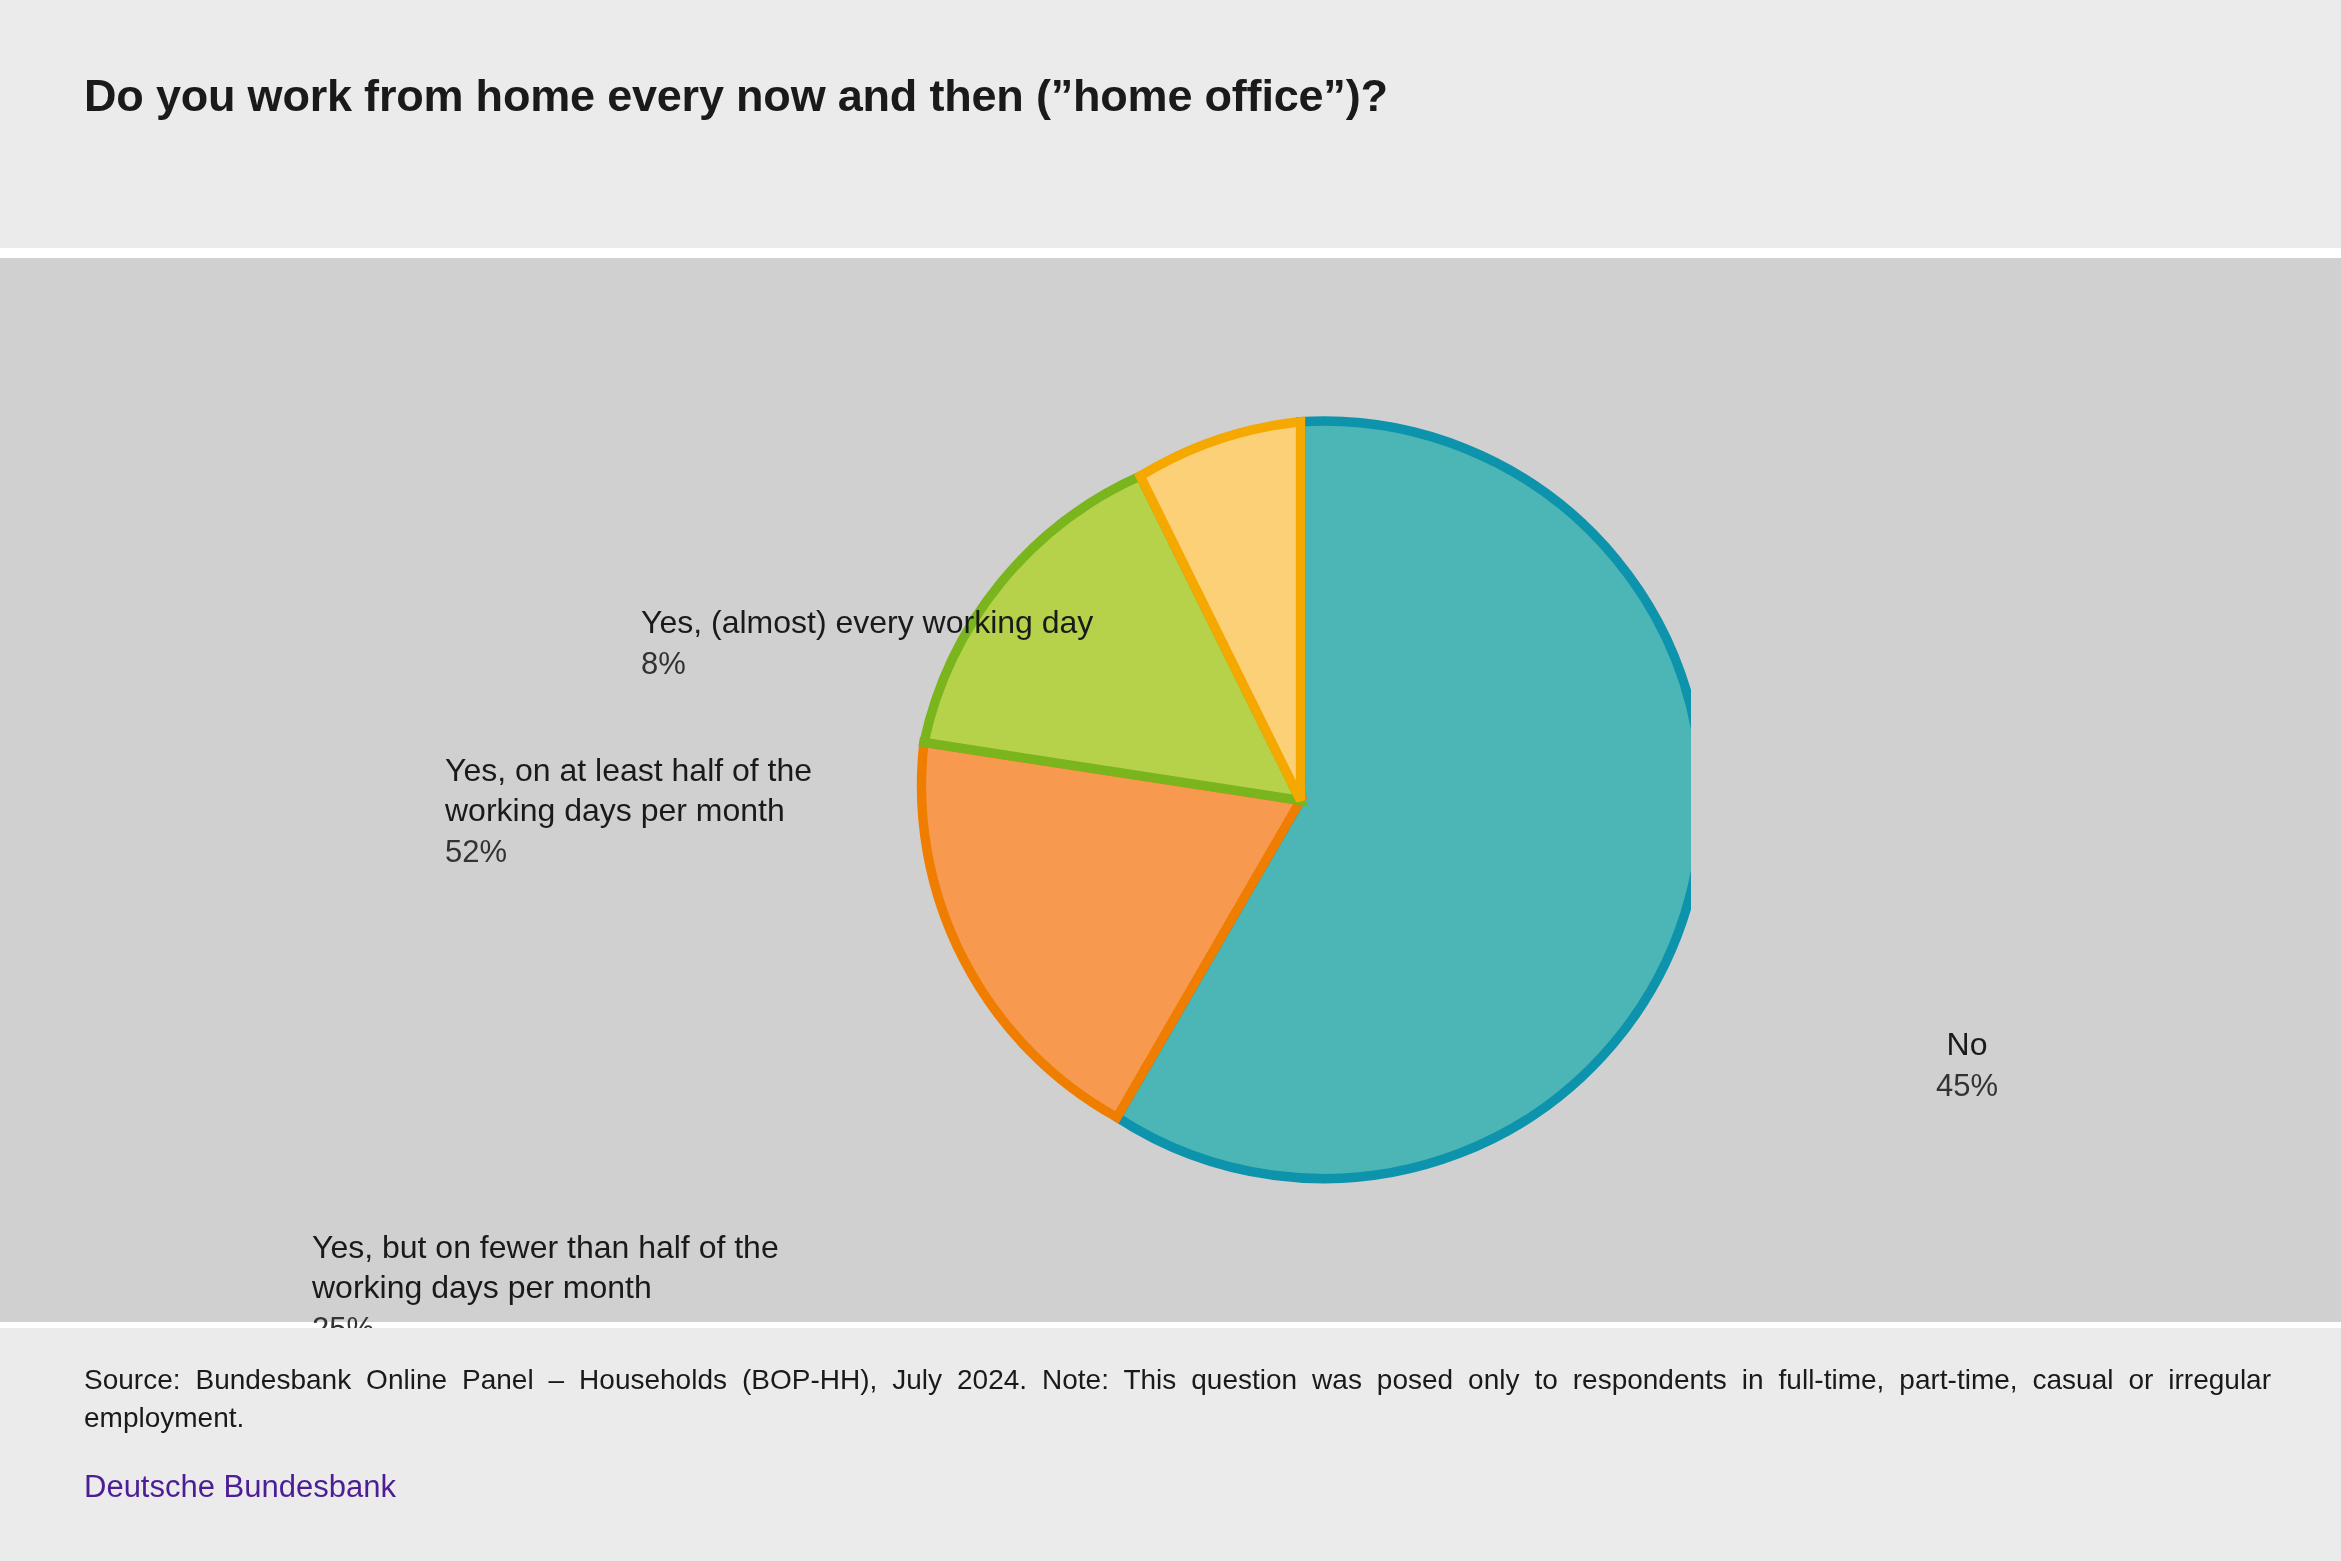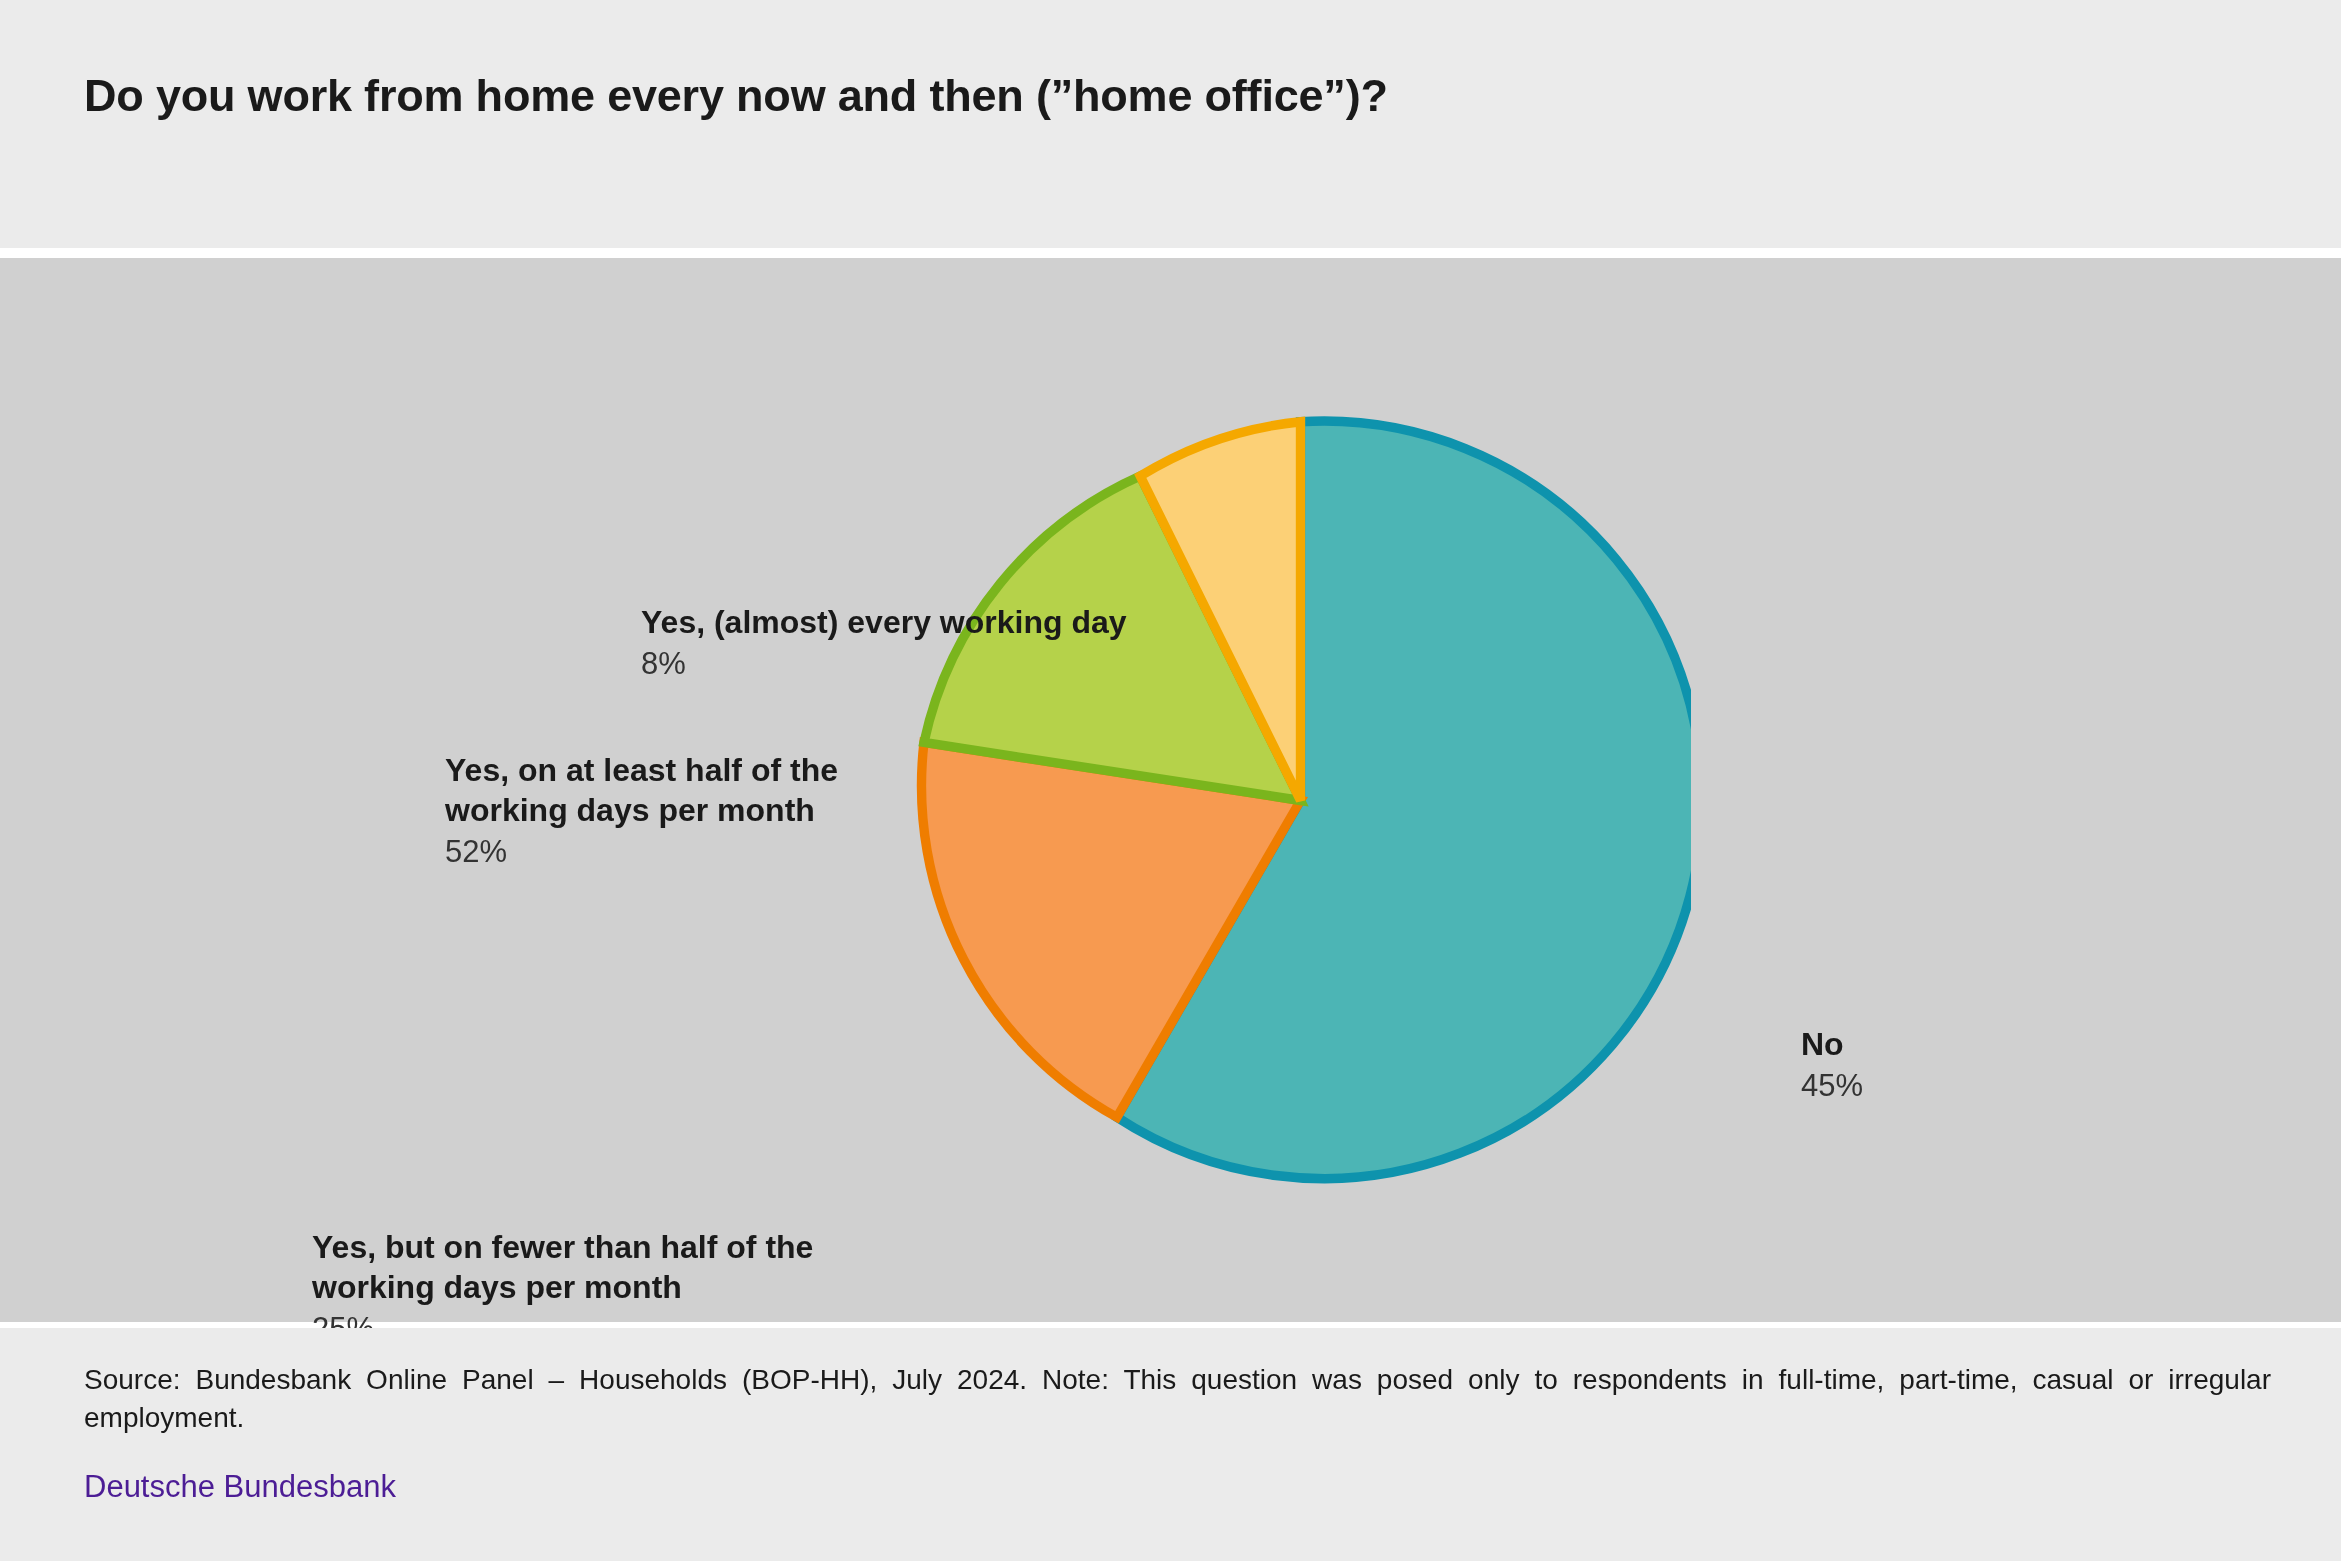--- a/index.html
+++ b/index.html
@@ -62,33 +62,34 @@
     display: block;
   }
 
   
   .label {
     position: absolute;
     color: #1a1a1a;
   }
   .label .lab-name {
     font-size: 32px;
-    font-weight: bold;
+    font-weight: normal;
     line-height: 1.26;
     white-space: pre-line;
   }
   .label .lab-val {
     font-size: 31px;
     font-weight: normal;
     color: #333333;
     line-height: 1.3;
     margin-top: 1.6px;
   }
   .label.right {
-    text-align: left;
+    text-align: center;
+    margin-left: 10px;
   }
   .label.left {
     text-align: left;
   }
 
   #label-everyday { left: 641px; top: 344px; width: 625px; }
   #label-halfdays { left: 445px; top: 492px; width: 547px; }
   #label-fewerdays { left: 312px; top: 969px; width: 664px; }
   #label-no { left: 1801px; top: 766px; width: 312px; }
 

